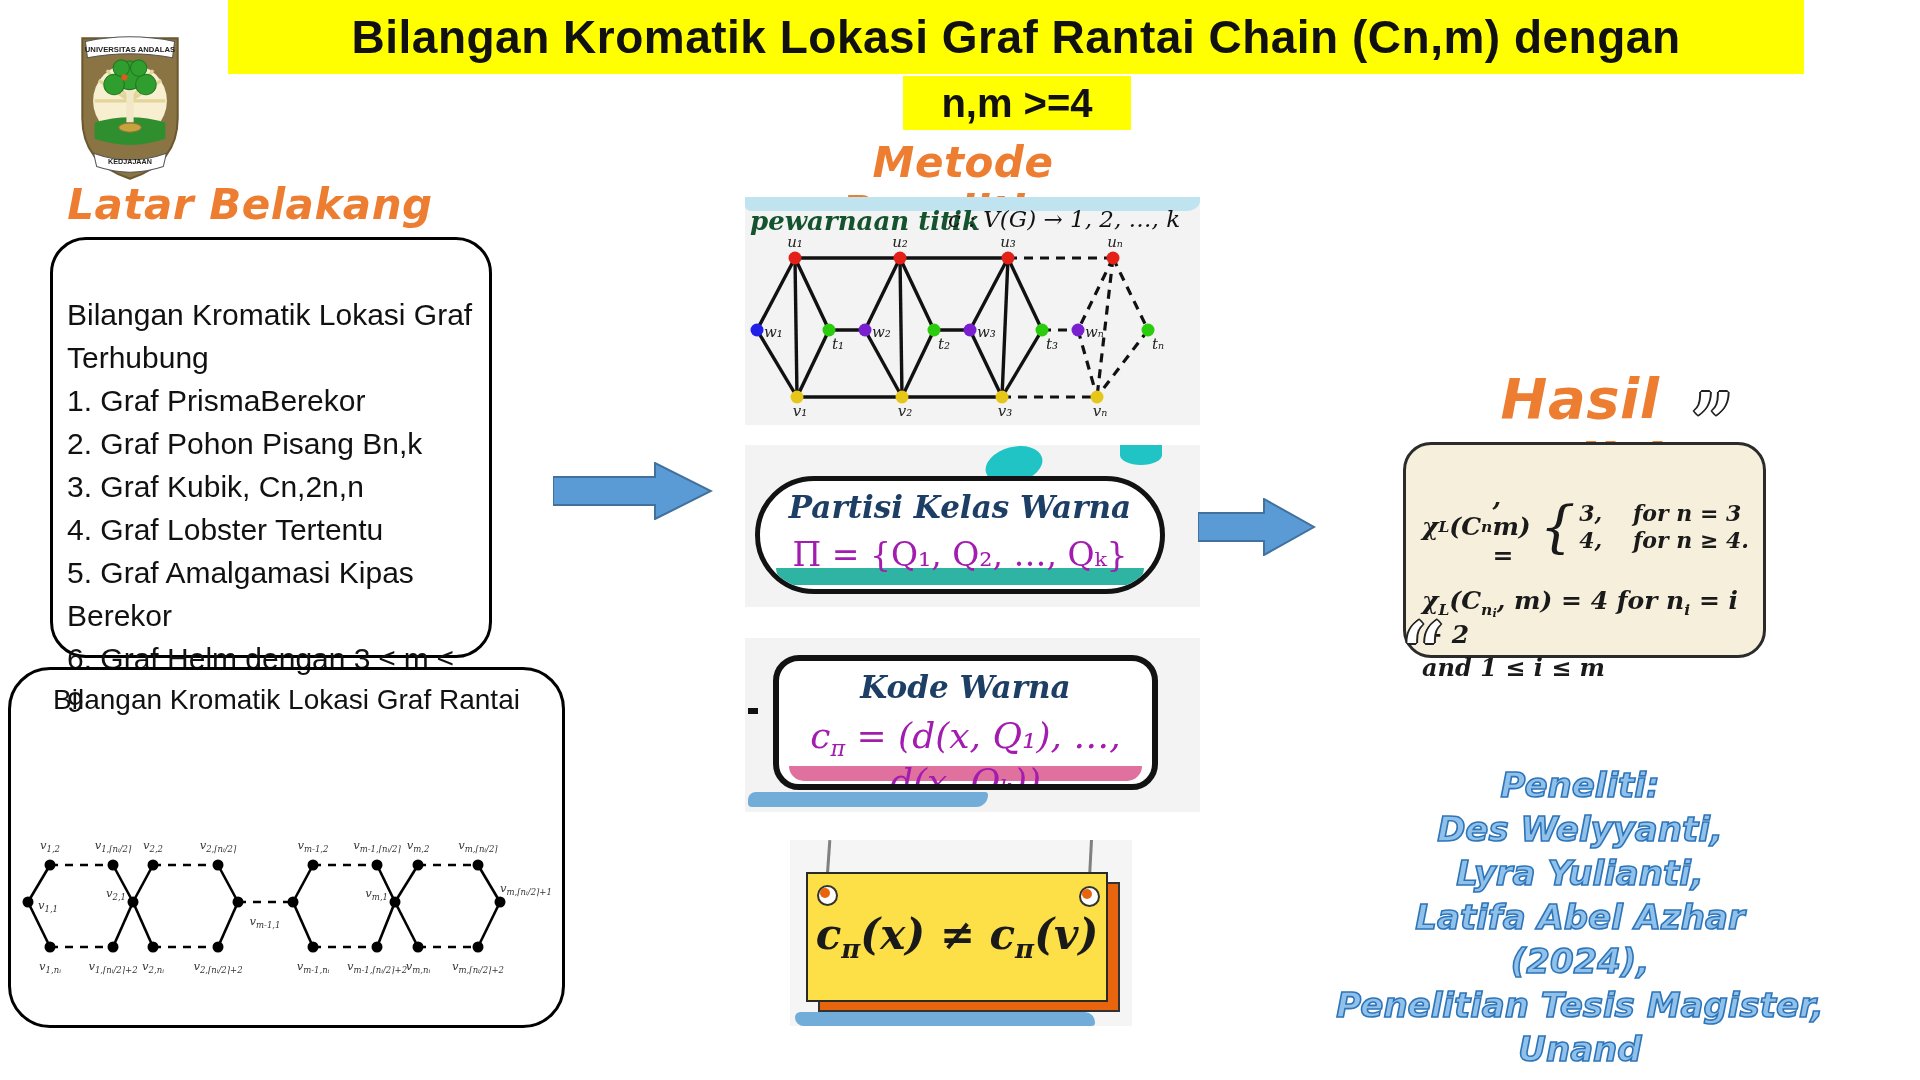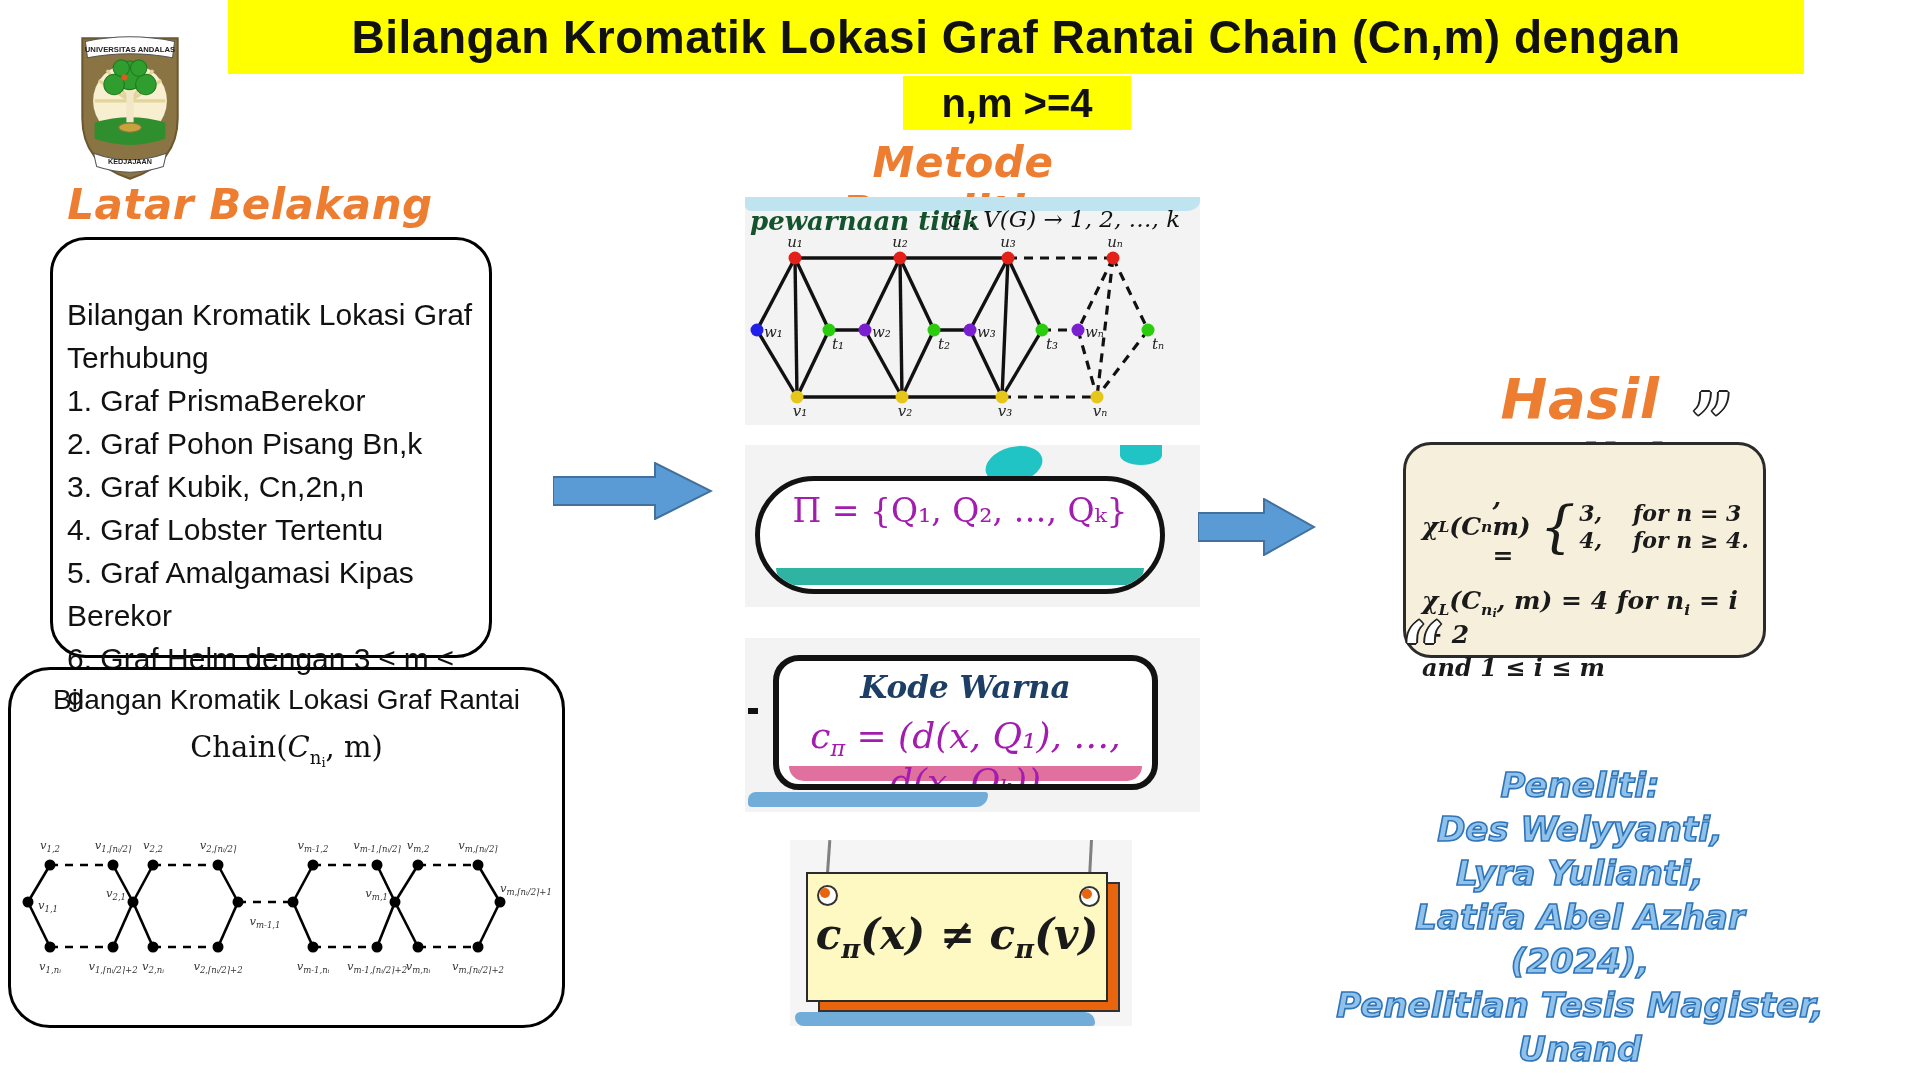--- a/index.html
+++ b/index.html
@@ -47,21 +47,21 @@
   .kode{left:773px;top:655px;width:385px;height:135px;background:#fff;border:6px solid #121212;border-radius:26px;
         box-sizing:border-box;text-align:center;overflow:hidden;}
   .kode:after{content:"";position:absolute;left:10px;right:10px;bottom:3px;height:15px;background:#E0709E;
         border-radius:0 0 18px 18px;}
   .kode .card-formula{font-size:36px;font-style:italic;}
   .bluestrip{background:#5b9fd4;opacity:.85;}
   .tealblob{background:#20C4C4;border-radius:50%;}
   
   .wire{width:2.5px;background:#808080;}
   .sign-shadow{left:818px;top:882px;width:302px;height:130px;background:#E8650E;border:2px solid #333;box-sizing:border-box;}
-  .sign{left:806px;top:872px;width:302px;height:130px;background:#fef9c3;border:2.5px solid #2a2a2a;box-sizing:border-box;
+  .sign{left:806px;top:872px;width:302px;height:130px;background:#fde047;border:2.5px solid #2a2a2a;box-sizing:border-box;
         display:flex;align-items:center;justify-content:center;
         font-family:"DejaVu Serif","DejaVu Sans",serif;font-style:italic;font-weight:600;font-size:42px;color:#1a1a1a;}
   .grommet{width:21px;height:21px;border-radius:50%;background:#fff;border:2.5px solid #333;box-sizing:border-box;}
   .grommet i{position:absolute;left:1px;top:1px;width:10px;height:10px;border-radius:50%;background:#E8650E;}
   
   .quotebox{left:1403px;top:442px;width:363px;height:216px;background:#F6EFDC;border:3px solid #2b2b2b;border-radius:28px;
             box-sizing:border-box;padding:38px 14px 0 16px;font-family:"DejaVu Serif","DejaVu Sans",serif;
             font-style:italic;font-weight:600;color:#1a1a1a;}
   .qmark{font-family:"DejaVu Serif",serif;font-size:92px;line-height:60px;color:#fff;font-style:normal;
          text-shadow:-2px 0 #222,2px 0 #222,0 -2px #222,0 2px #222,-1px -1px #222,1px 1px #222,-1px 1px #222,1px -1px #222;}
@@ -126,23 +126,20 @@
 2. Graf Pohon Pisang Bn,k
 3. Graf Kubik, Cn,2n,n
 4. Graf Lobster Tertentu
 5. Graf Amalgamasi Kipas
 Berekor
 6. Graf Helm dengan 3 ≤ m ≤ 9</span>
   </div>
 
   <div class="abs box2">
     <div class="box2-title">Bilangan Kromatik Lokasi Graf Rantai</div>
-    <div class="chain-label">
-      <span>Chain(</span><span class="ital">C</span><sub>n</sub><sub class="sub2">i</sub><span>, m)</span>
-    </div>
   </div>
 
   <svg class="abs" style="left:0;top:820px" width="570" height="190" viewBox="0 820 570 190">
     <g>
       <line class="ce" x1="28" y1="902" x2="50" y2="865"></line>
         <line class="ce" x1="28" y1="902" x2="50" y2="947"></line>
       <line class="ce" x1="113" y1="865" x2="133" y2="902"></line>
         <line class="ce" x1="113" y1="947" x2="133" y2="902"></line>
       <line class="ce" x1="133" y1="902" x2="153" y2="865"></line>
         <line class="ce" x1="133" y1="902" x2="153" y2="947"></line>
@@ -288,20 +285,21 @@
       <text class="gl" x="905" y="416" text-anchor="middle">v₂</text>
       <text class="gl" x="1005" y="416" text-anchor="middle">v₃</text>
       <text class="gl" x="1100" y="416" text-anchor="middle">vₙ</text>
     </g>
   </svg>
 
   <div class="abs figbg" style="left:745px;top:445px;width:455px;height:162px;"></div>
   <div class="abs tealblob" style="left:985px;top:447px;width:58px;height:36px;transform:rotate(-15deg);"></div>
   <div class="abs tealblob" style="left:1120px;top:445px;width:42px;height:20px;border-radius:0 0 50% 50%;"></div>
   <div class="abs pill">
+    <div class="card-title">Partisi Kelas Warna</div>
     <div class="card-formula">Π = {Q₁, Q₂, …, Qₖ}</div>
   </div>
 
   <div class="abs figbg" style="left:745px;top:638px;width:455px;height:174px;"></div>
   <div class="abs kode">
     <div class="card-title">Kode Warna</div>
     <div class="card-formula">
       <span>c</span><sub>π</sub><span> = (d(x, Q₁), …, d(x, Qₖ))</span>
     </div>
   </div>

